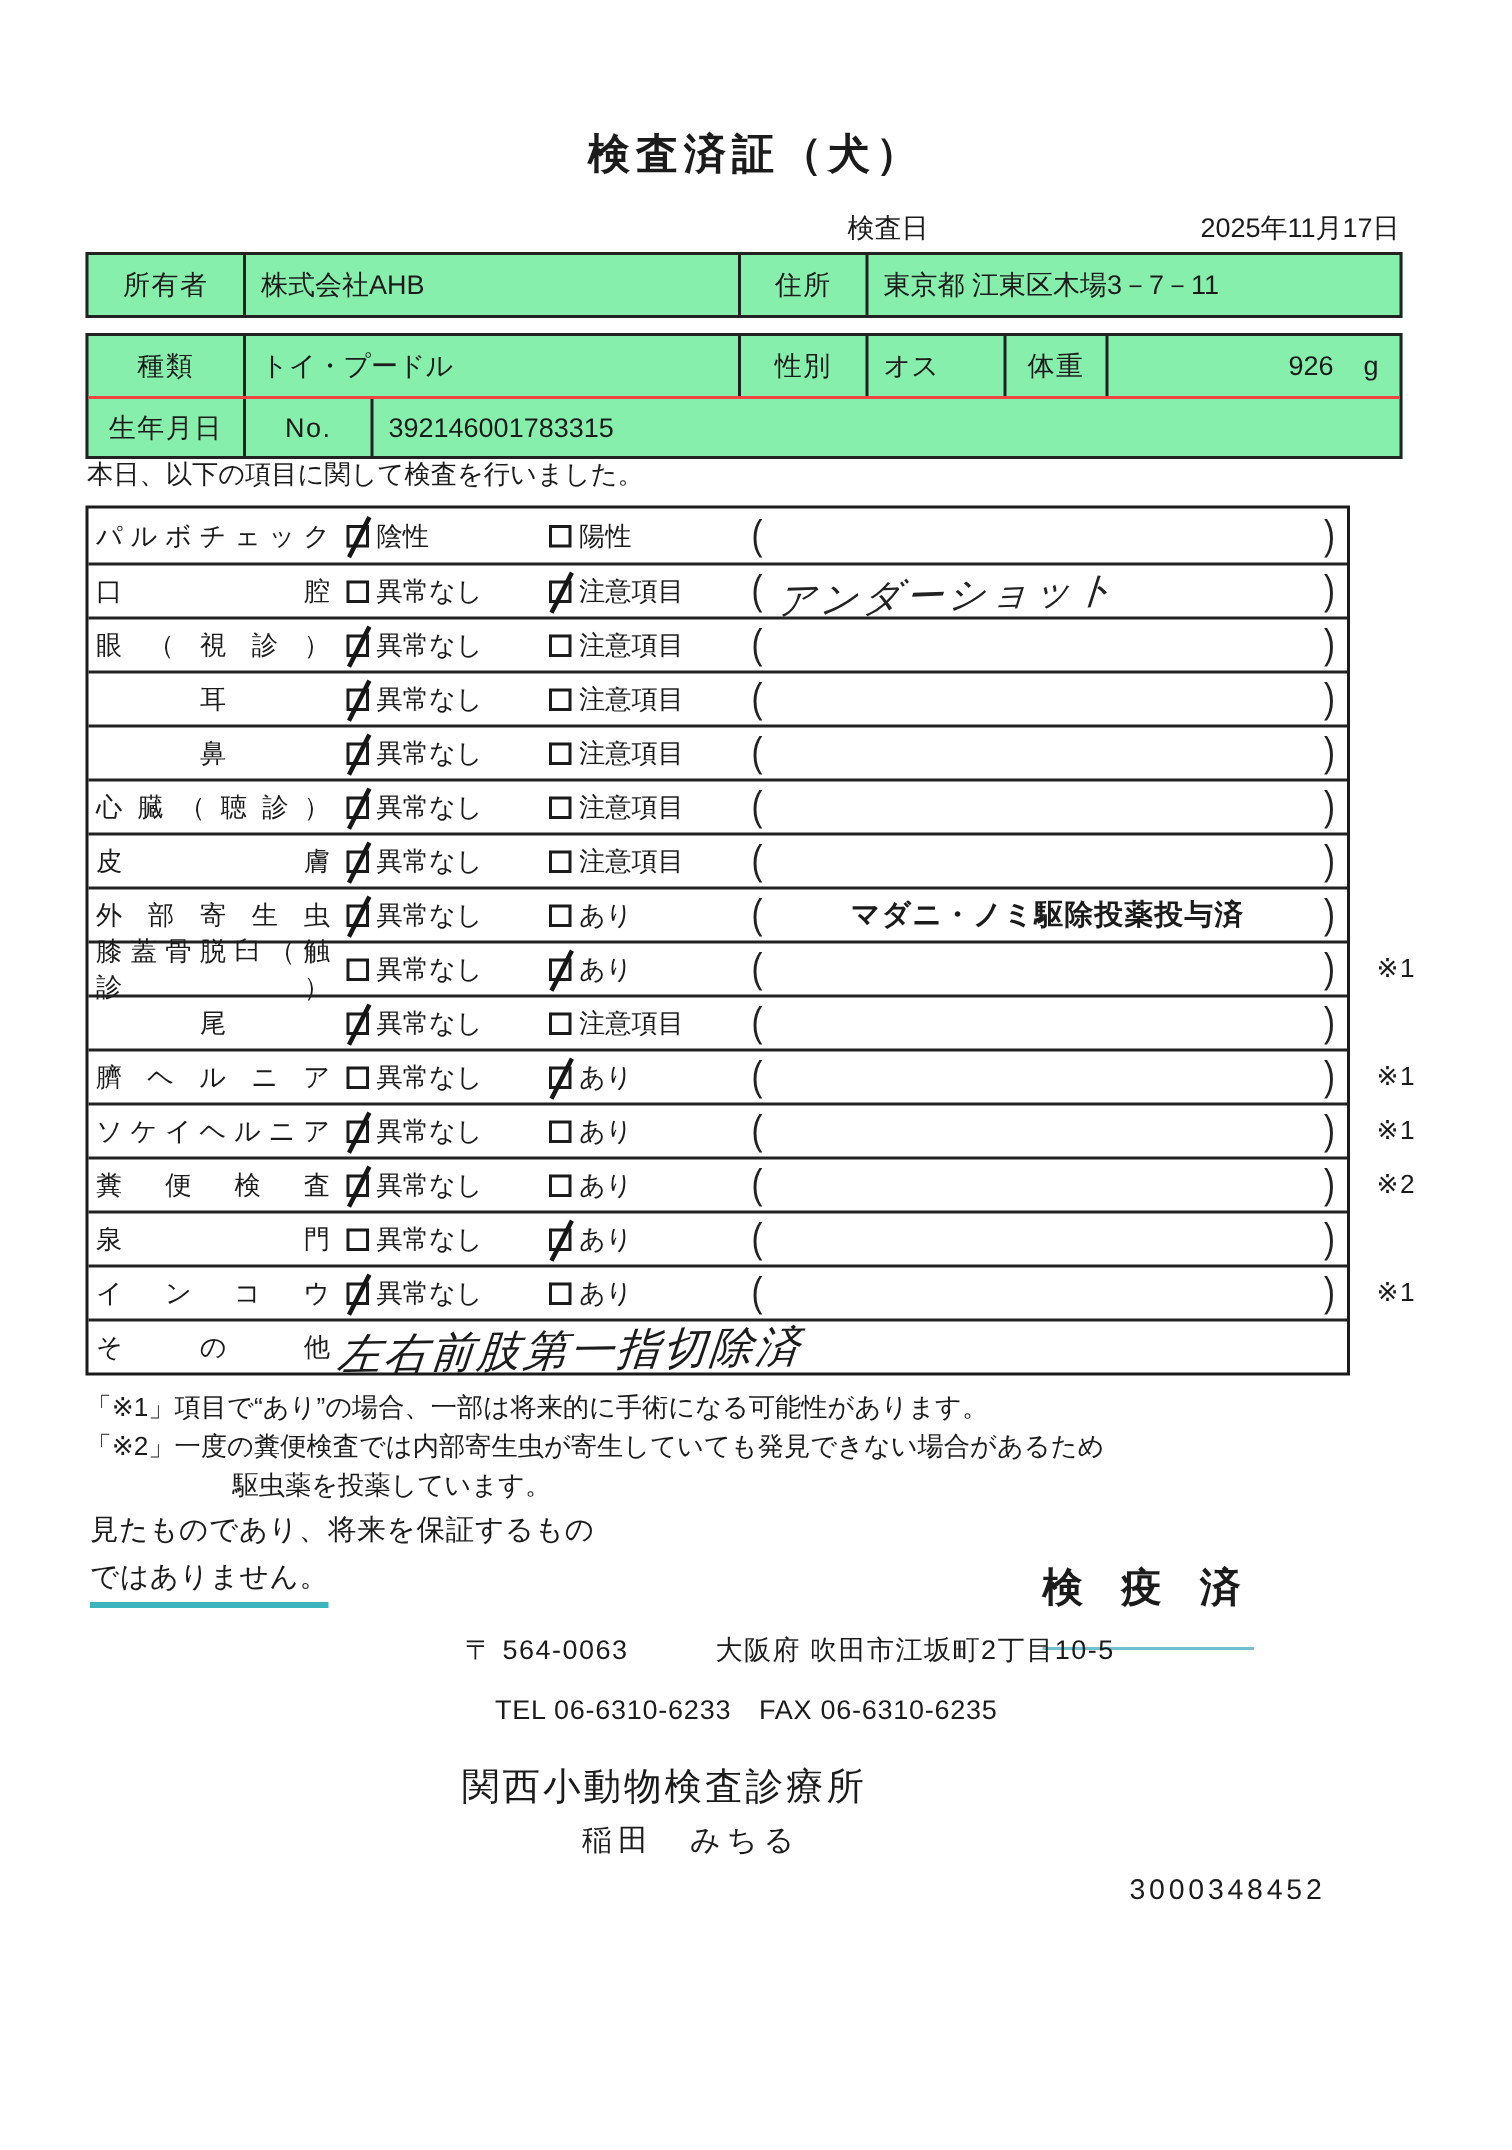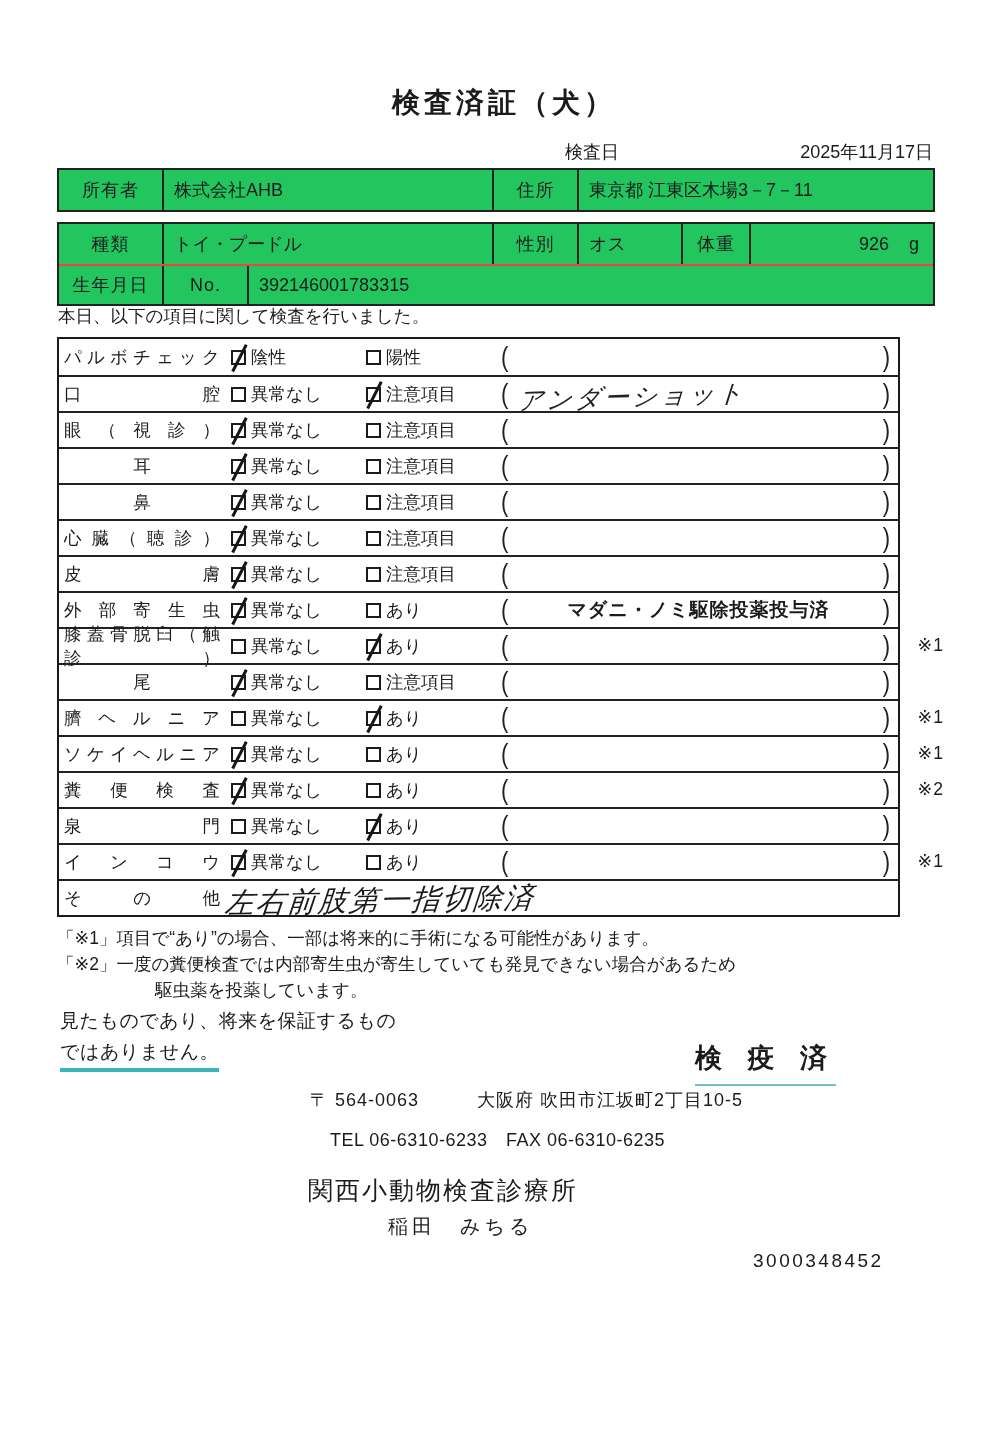--- a/index.html
+++ b/index.html
@@ -11,29 +11,29 @@
   }
   .abs { position:absolute; }
 
   .title { top:84px; left:0; width:100%; text-align:center;
            font-size:28px; font-weight:600; letter-spacing:4px; }
 
   .date-row { top:140px; left:565px; width:368px; display:flex;
               justify-content:space-between; font-size:18px; }
 
   
-  .info-table { left:57px; width:878px; border:2px solid #222; background:#22c55e; }
+  .info-table { left:57px; width:878px; border:2px solid #222; background:#86efac; }
   .info-row { display:flex; height:40px; }
   .info-row + .info-row { border-top:2px solid #ef4444; }
   .cell { display:flex; align-items:center; font-size:18px; overflow:visible; white-space:nowrap; }
   .cell + .cell { border-left:2px solid #222; }
   .cell.label { justify-content:center; letter-spacing:1px; }
   .cell.value { padding-left:10px; }
   .w103 { width:103px; flex:none; } .w330 { width:330px; flex:none; }
-  .w85 { width:85px; flex:none; }  .w92 { width:104px; flex:none; }
+  .w85 { width:85px; flex:none; }  .w92 { width:92px; flex:none; }
   .w68 { width:68px; flex:none; }  .flex1 { flex:1; }
   .weight-cell { justify-content:flex-end; padding-right:14px; gap:20px; }
 
   .intro { top:304px; left:58px; font-size:17.5px; }
 
   
   .insp-table { top:337px; left:57px; width:843px; border:2.5px solid #1b1b1b; }
   .insp-row { position:relative; height:36px; display:flex; align-items:center; }
   .insp-row + .insp-row { border-top:2px solid #222; }
   .row-label { width:166px; flex:none; padding:0 5px; font-size:17.5px;
@@ -55,21 +55,21 @@
                            transform:rotate(-1deg) skewX(-6deg); padding-left:0; }
   .row-note { position:absolute; right:-46px; top:6px; font-size:17.5px; letter-spacing:1px; }
 
   .footnotes { top:925px; left:57px; font-size:17.5px; line-height:26px; }
   .footnotes .indent { padding-left:98px; }
 
   .disclaimer { top:1005px; left:60px; font-size:19px; line-height:31px; letter-spacing:0.5px; }
   .teal-mark { display:inline-block; border-bottom:4px solid #3ab5bc; padding-bottom:1px; }
 
   .stamp { top:1040px; left:695px; font-size:27px; font-weight:600; letter-spacing:9px;
-           border-bottom:2px solid rgba(70,170,190,0.75); padding-bottom:8px; }
+           border-bottom:2px solid rgba(70,170,190,0.75); padding-bottom:22px; }
 
   .postal-row { top:1088px; left:310px; font-size:18px; display:flex; gap:58px; letter-spacing:1px; }
   .tel-row { top:1128px; left:330px; font-size:18px; letter-spacing:0.5px; }
   .clinic { top:1174px; left:308px; font-size:25px; letter-spacing:2px; }
   .vet { top:1213px; left:388px; font-size:20px; letter-spacing:4px; }
   .serial { top:1250px; left:753px; font-size:19px; letter-spacing:2.5px; }
 </style>
 </head>
 <body>
 

